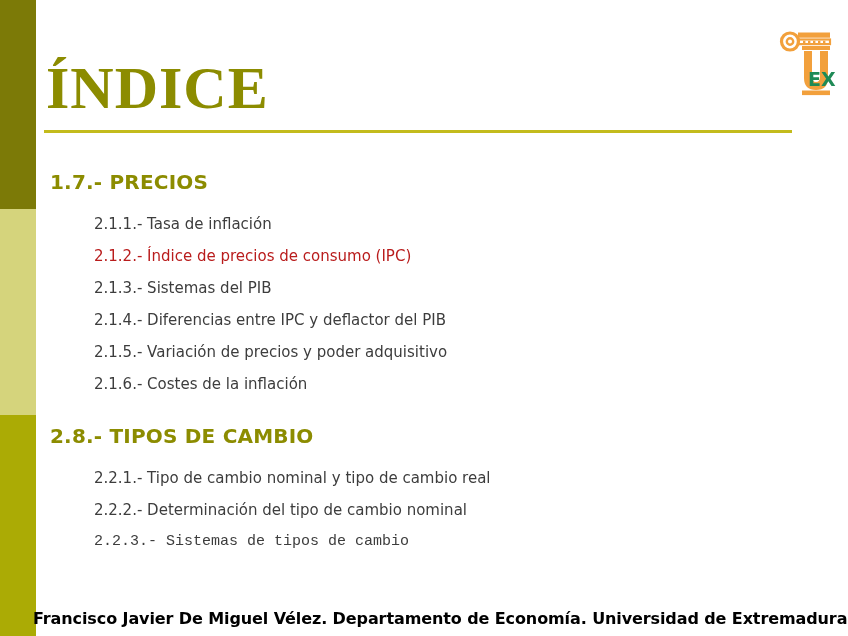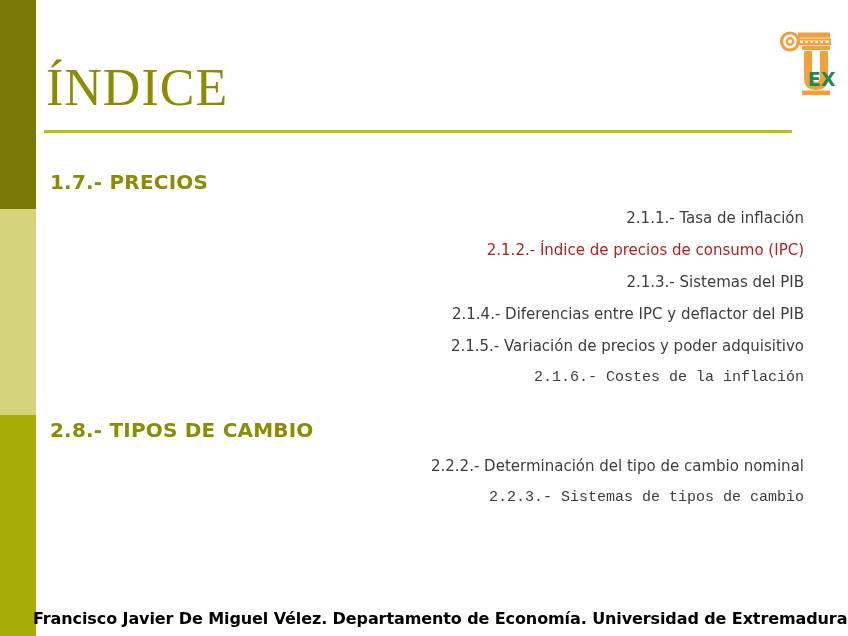--- a/index.html
+++ b/index.html
@@ -39,23 +39,23 @@
     width: 62px;
     height: 76px;
   }
 
   
   #page-title {
     position: absolute;
     left: 46px;
     top: 52px;
     font-family: "Liberation Serif", "DejaVu Serif", serif;
-    font-size: 52px;
+    font-size: 60px;
     line-height: 72px;
-    font-weight: normal;
+    font-weight: bold;
     color: #8c8c00;
     letter-spacing: 1px;
     white-space: nowrap;
   }
   #title-rule {
     position: absolute;
     left: 44px;
     top: 130px;
     width: 748px;
     height: 3px;
@@ -78,23 +78,22 @@
     font-weight: bold;
     color: #8c8c00;
     letter-spacing: 0.2px;
     margin: 0 0 6px 0;
     padding-left: 6px;
     line-height: 28px;
     white-space: nowrap;
   }
   .section-items {
     list-style: none;
-    margin: 0;
+    margin: 12px;
     padding: 0 0 0 38px;
-    text-align: right;
   }
   .section-item {
     font-family: "DejaVu Sans", "Liberation Sans", sans-serif;
     font-size: 15px;
     color: #3d3d3d;
     line-height: 32px;
     white-space: nowrap;
   }
 
   
@@ -151,27 +150,28 @@
   <div id="content">
 
     <div class="section">
       <div class="section-heading" style="color: rgb(140, 140, 0);">1.7.- PRECIOS</div>
       <ul class="section-items">
         <li class="section-item" style="color: rgb(61, 61, 61);">2.1.1.- Tasa de inflación</li>
         <li class="section-item" style="color: #b91c1c;">2.1.2.- Índice de precios de consumo (IPC)</li>
         <li class="section-item" style="color: rgb(61, 61, 61);">2.1.3.- Sistemas del PIB</li>
         <li class="section-item" style="color: rgb(61, 61, 61);">2.1.4.- Diferencias entre IPC y deflactor del PIB</li>
         <li class="section-item" style="color: rgb(61, 61, 61);">2.1.5.- Variación de precios y poder adquisitivo</li>
-        <li class="section-item" style="color: rgb(61, 61, 61); font-family: Liberation Mono, monospace;">2.1.6.- Costes de la inflación</li>
+        <li class="section-item" style="color: rgb(61, 61, 61);">2.1.6.- Costes de la inflación</li>
       </ul>
     </div>
 
     <div class="section">
       <div class="section-heading" style="color: rgb(140, 140, 0);">2.8.- TIPOS DE CAMBIO</div>
       <ul class="section-items">
+        <li class="section-item" style="color: rgb(61, 61, 61);">2.2.1.- Tipo de cambio nominal y tipo de cambio real</li>
         <li class="section-item" style="color: rgb(61, 61, 61);">2.2.2.- Determinación del tipo de cambio nominal</li>
         <li class="section-item" style="color: rgb(61, 61, 61); font-family: Liberation Mono, monospace;">2.2.3.- Sistemas de tipos de cambio</li>
       </ul>
     </div>
 
   </div>
 
   <div id="footer">Francisco Javier De Miguel Vélez. Departamento de Economía. Universidad de Extremadura</div>
 
 </div>

